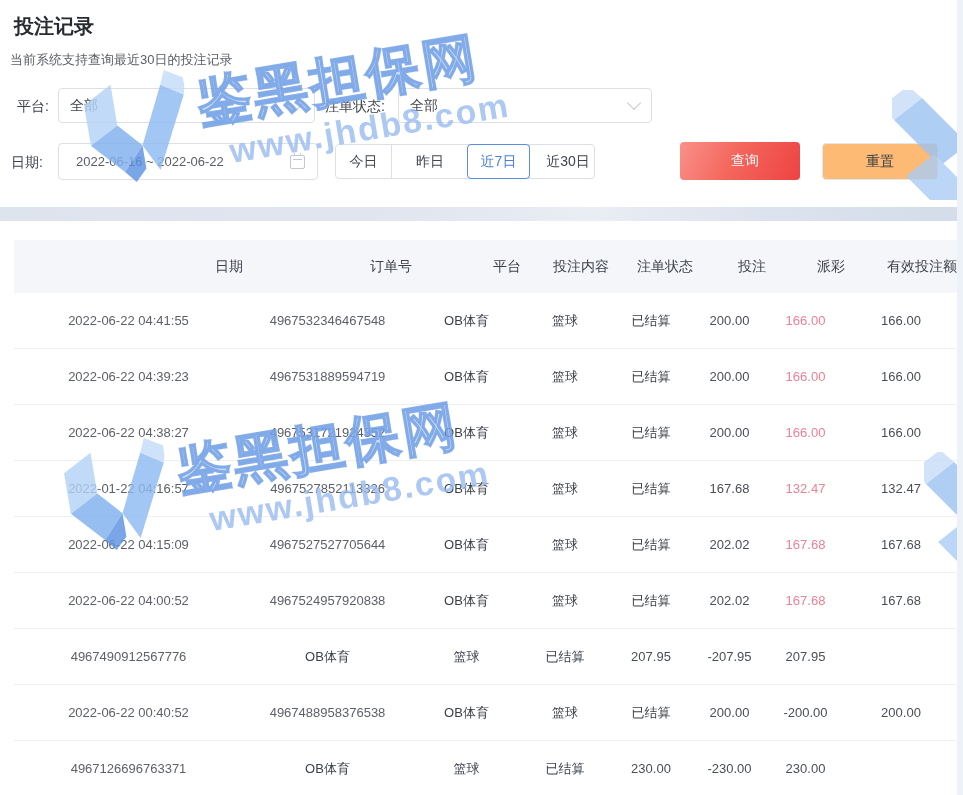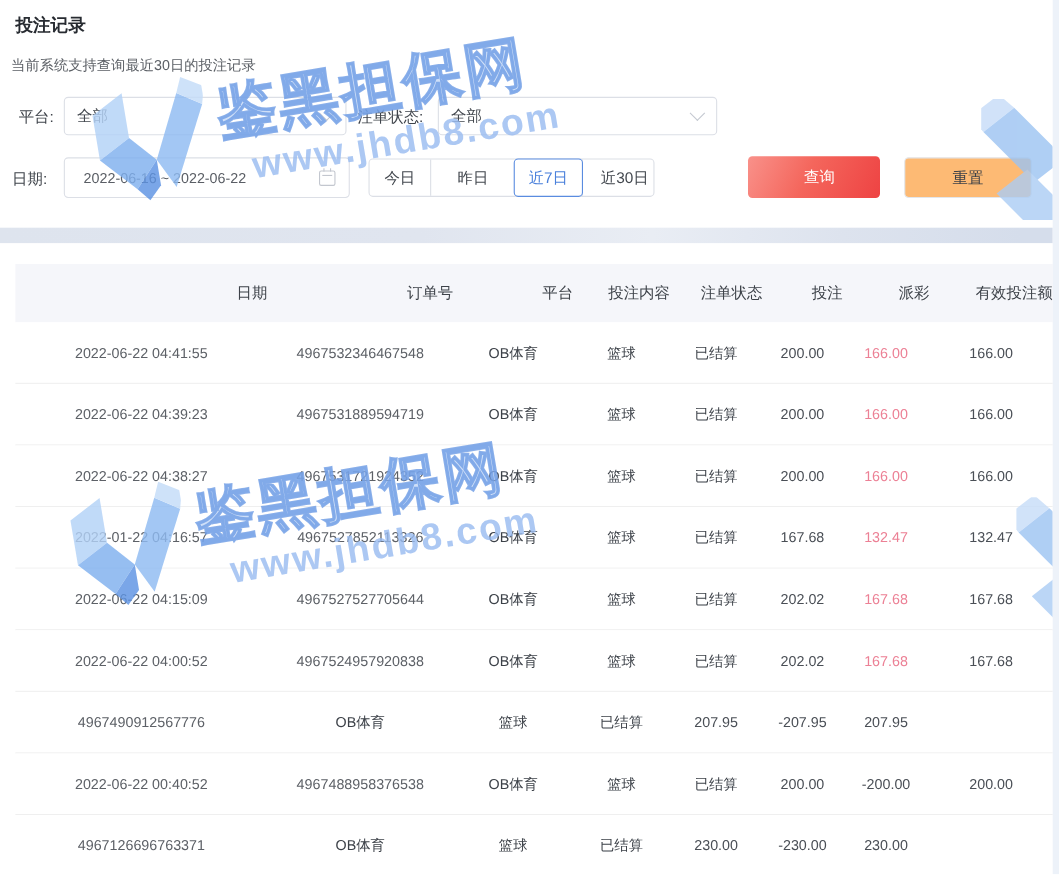--- a/index.html
+++ b/index.html
@@ -1,21 +1,21 @@
 <!DOCTYPE html>
 <html><head>
 <meta charset="utf-8">
 <style>
   html,body{margin:0;padding:0;background:#fff;}
   .screen{
     position:relative;width:963px;height:795px;overflow:hidden;background:#fff;
     font-family:"Liberation Sans","DejaVu Sans",sans-serif;
   }
   
-  .page-title{position:absolute;left:14px;top:13px;font-size:16px;font-weight:bold;color:#272b31;}
+  .page-title{position:absolute;left:14px;top:13px;font-size:20px;font-weight:bold;color:#272b31;}
   .page-subtitle{position:absolute;left:10px;top:51px;font-size:13px;color:#5c6066;}
   
   .flabel{position:absolute;font-size:14px;color:#3f444b;}
   .lbl-platform{left:17px;top:98px;}
   .lbl-status{left:325px;top:98px;}
   .lbl-date{left:11px;top:154px;}
   .select{
     position:absolute;height:35px;border:1px solid #dcdfe6;border-radius:4px;background:#fff;
     display:flex;align-items:center;justify-content:space-between;box-sizing:border-box;
     padding:0 12px 0 11px;font-size:14px;color:#42474e;cursor:pointer;

